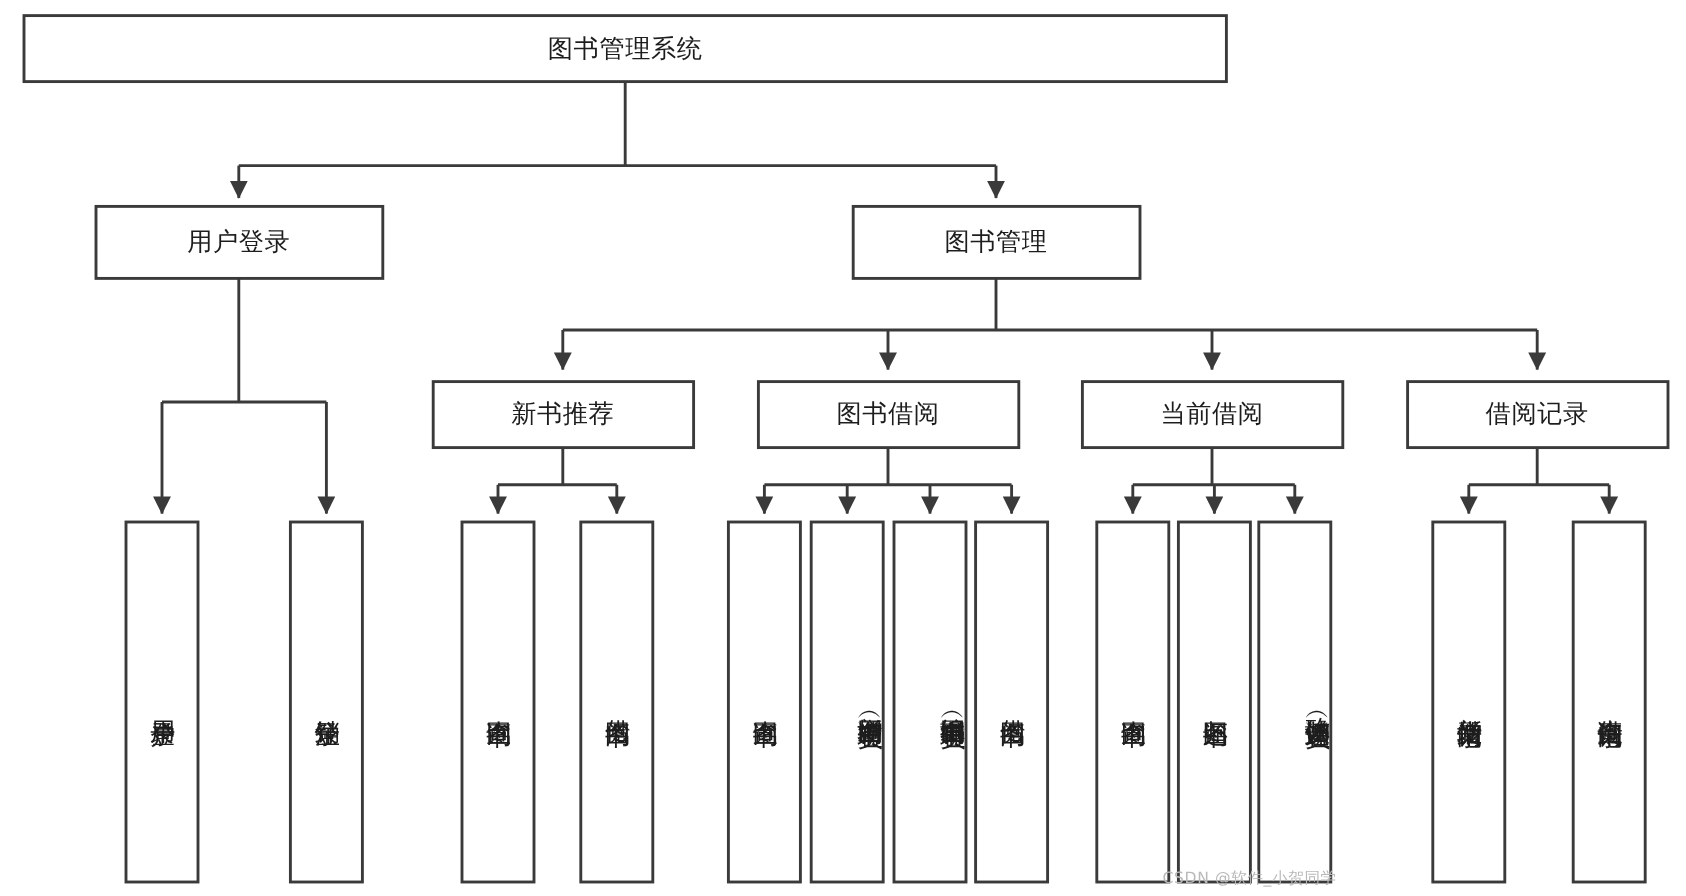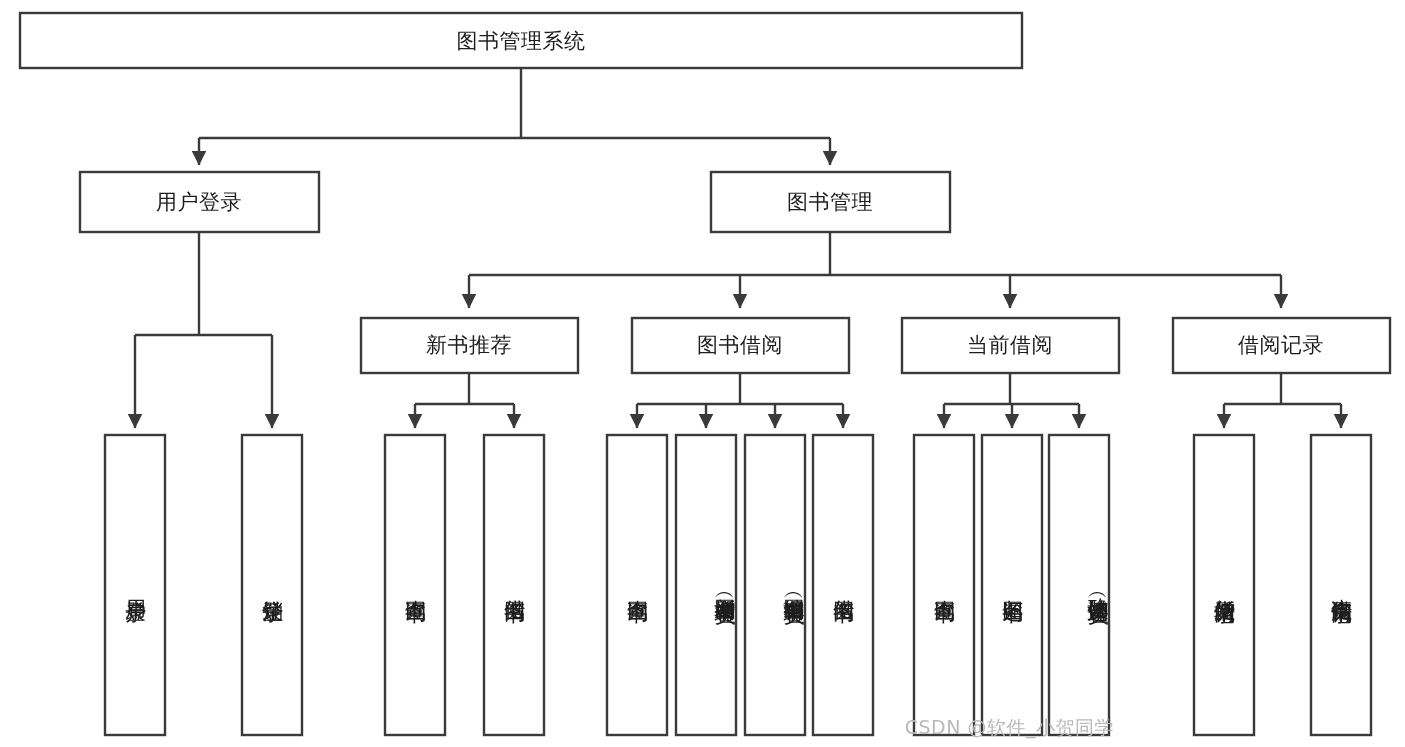--- a/index.html
+++ b/index.html
@@ -65,21 +65,21 @@
     pointer-events: none;
     display: flex;
     align-items: center;
     justify-content: center;
   }
   .watermark {
     position: absolute;
     right: 8px;
     bottom: 6px;
     font-family: "DejaVu Sans", "Liberation Sans", sans-serif;
-    font-size: 19px;
+    font-size: 13px;
     color: #b9b9b9;
     letter-spacing: 0.5px;
     white-space: nowrap;
   }
 </style>
 </head>
 <body>
 
 <div id="diagram-root">
 

